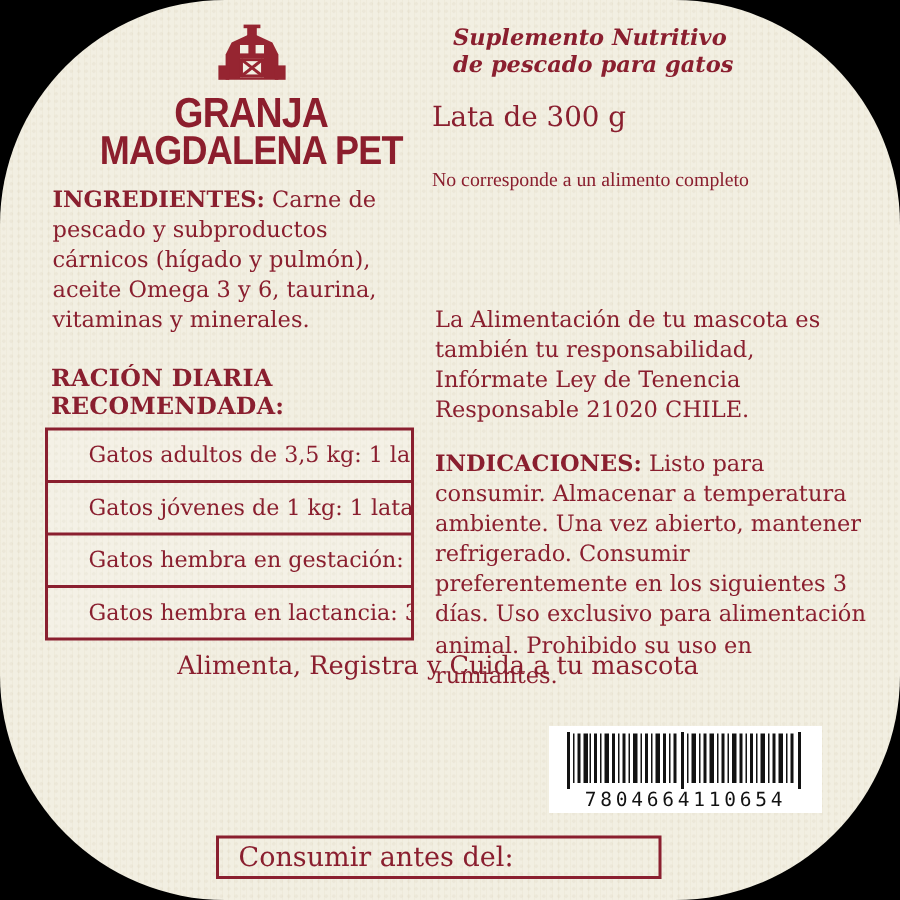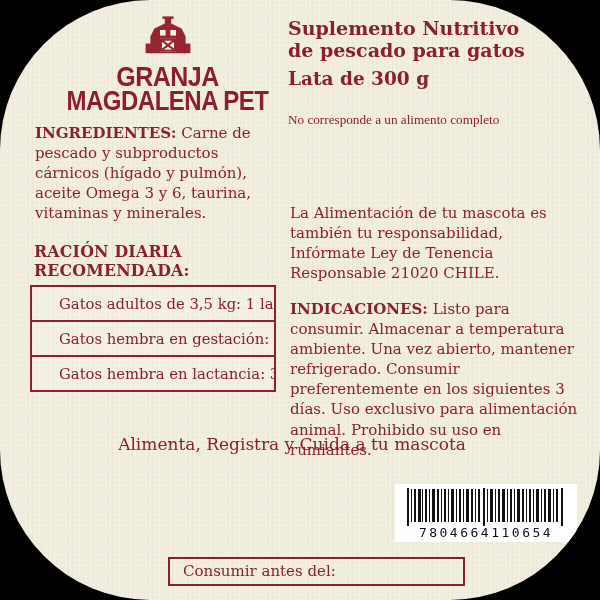--- a/index.html
+++ b/index.html
@@ -13,44 +13,44 @@
          color:#8a1f2f;}
   
   .logo{position:absolute;left:55px;top:16px;width:225px;text-align:center;color:#8c1e2d;}
   .logo svg{display:block;margin:0 auto 2px auto;}
   .logo-line{display:inline-block;font-family:"Liberation Sans", sans-serif;font-weight:700;
              line-height:0.98;letter-spacing:-0.5px;transform:scaleY(1.12);transform-origin:top center;}
   .logo-line1{font-size:25px;display:block;}
   .logo-line2{font-size:24px;display:block;margin-top:1px;}
   
   .hdr{position:absolute;left:288px;top:17px;width:284px;}
-  .hdr-title{font-weight:bold;font-size:19px;line-height:1.18;}
-  .hdr-size{font-weight:bold;font-size:18.5px;margin-top:6px;}
+  .hdr-title{font-style:italic;font-weight:bold;font-size:15px;line-height:1.18;margin-left:14px;}
+  .hdr-size{font-weight:normal;font-size:18.5px;margin-top:16px;}
   .hdr-disc{font-size:13.2px;margin-top:23px;font-family:Liberation Serif, serif;}
   
   .para{font-size:15px;line-height:1.34;}
   .lead{font-weight:bold;}
   .ingredients{position:absolute;left:35px;top:123px;width:250px;}
   .analysis{position:absolute;left:290px;top:123px;width:286px;}
   .responsibility{position:absolute;left:290px;top:203px;width:286px;}
   .indications{position:absolute;left:290px;top:283px;width:292px;margin-top:16px;}
   
   .ration{position:absolute;left:30px;top:242px;width:246px;}
   .ration-title{font-weight:bold;font-size:15.8px;margin:0 0 5px 4px;letter-spacing:0.2px;}
   .ration-table{border:2px solid #8a1f2f;background:rgba(255,255,255,0.15);}
   .ration-row{border-bottom:2px solid #8a1f2f;height:33px;line-height:33px;padding-left:27px;
               font-size:14.8px;white-space:nowrap;overflow:hidden;}
   .ration-row:last-child{border-bottom:none;}
   
   .tagline{position:absolute;left:-8px;top:434px;width:600px;text-align:center;font-size:17px;}
   
   .registration{position:absolute;left:55px;top:470px;width:276px;font-size:13px;line-height:1.2;}
-  .barcode{position:absolute;left:395px;top:484px;width:182px;height:58px;background:#ffffff;}
-  .expiry{position:absolute;left:168px;top:557px;width:280px;height:25px;border:2px solid #8a1f2f;
-          font-size:15px;line-height:25px;padding-left:13px;box-sizing:content-box;}
+  .barcode{position:absolute;left:366px;top:484px;width:182px;height:58px;background:#ffffff;}
+  .expiry{position:absolute;left:144px;top:557px;width:280px;height:25px;border:2px solid #8a1f2f;
+          font-size:18px;line-height:25px;padding-left:13px;box-sizing:content-box;}
 </style>
 </head>
 <body>
 
 <div class="stage">
   <div class="label">
 
     <div class="logo">
       <svg width="48" height="44" viewBox="0 0 60 54">
         <g fill="#962531">
@@ -93,20 +93,21 @@
 
     <div class="para indications">
       <span class="lead">INDICACIONES:</span>
       <span>Listo para consumir. Almacenar a temperatura ambiente. Una vez abierto, mantener refrigerado. Consumir preferentemente en los siguientes 3 días. Uso exclusivo para alimentación animal. Prohibido su uso en rumiantes.</span>
     </div>
 
     <div class="ration">
       <div class="ration-title">RACIÓN DIARIA RECOMENDADA:</div>
       <div class="ration-table">
         <div class="ration-row">Gatos adultos de 3,5 kg: 1 lata</div>
+        <div class="ration-row">Gatos jóvenes de 1 kg: 1 lata</div>
         <div class="ration-row">Gatos hembra en gestación: 1,5 latas</div>
         <div class="ration-row">Gatos hembra en lactancia: 3 latas</div>
       </div>
     </div>
 
     <div class="tagline">Alimenta, Registra y Cuida a tu mascota</div>
 
 
     <div class="barcode">
       <svg width="182" height="58" viewBox="0 0 182 58">

